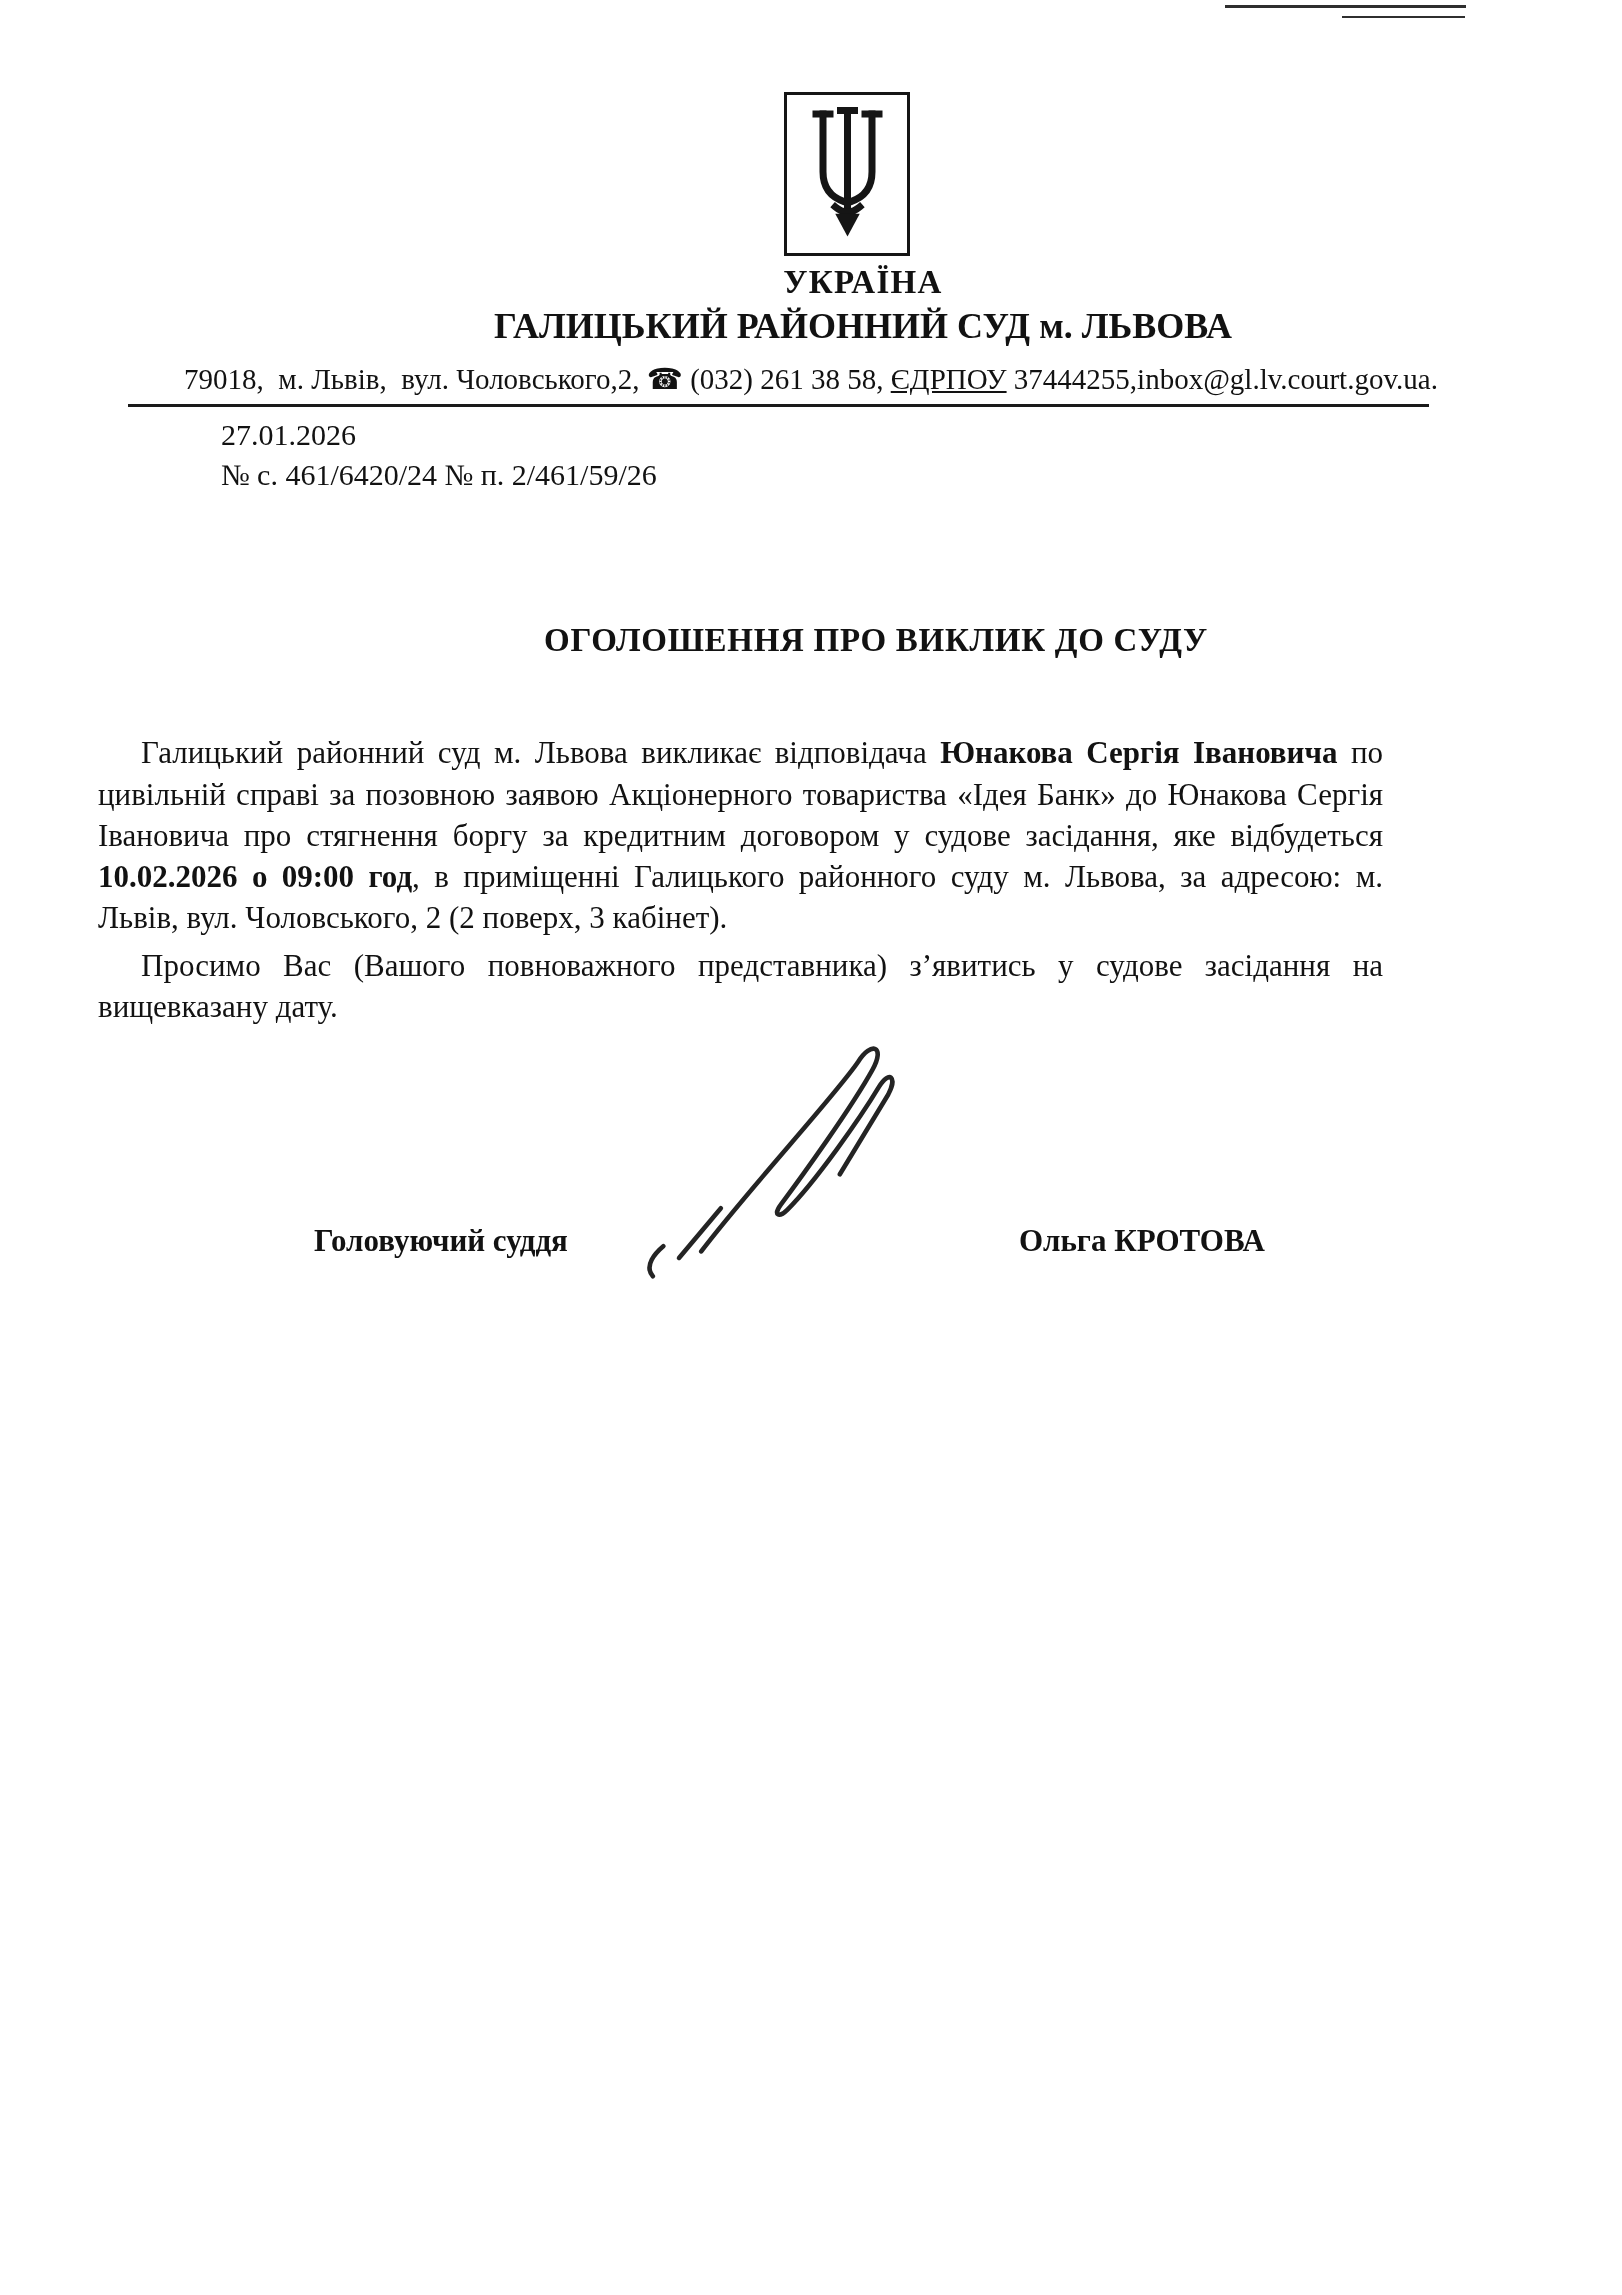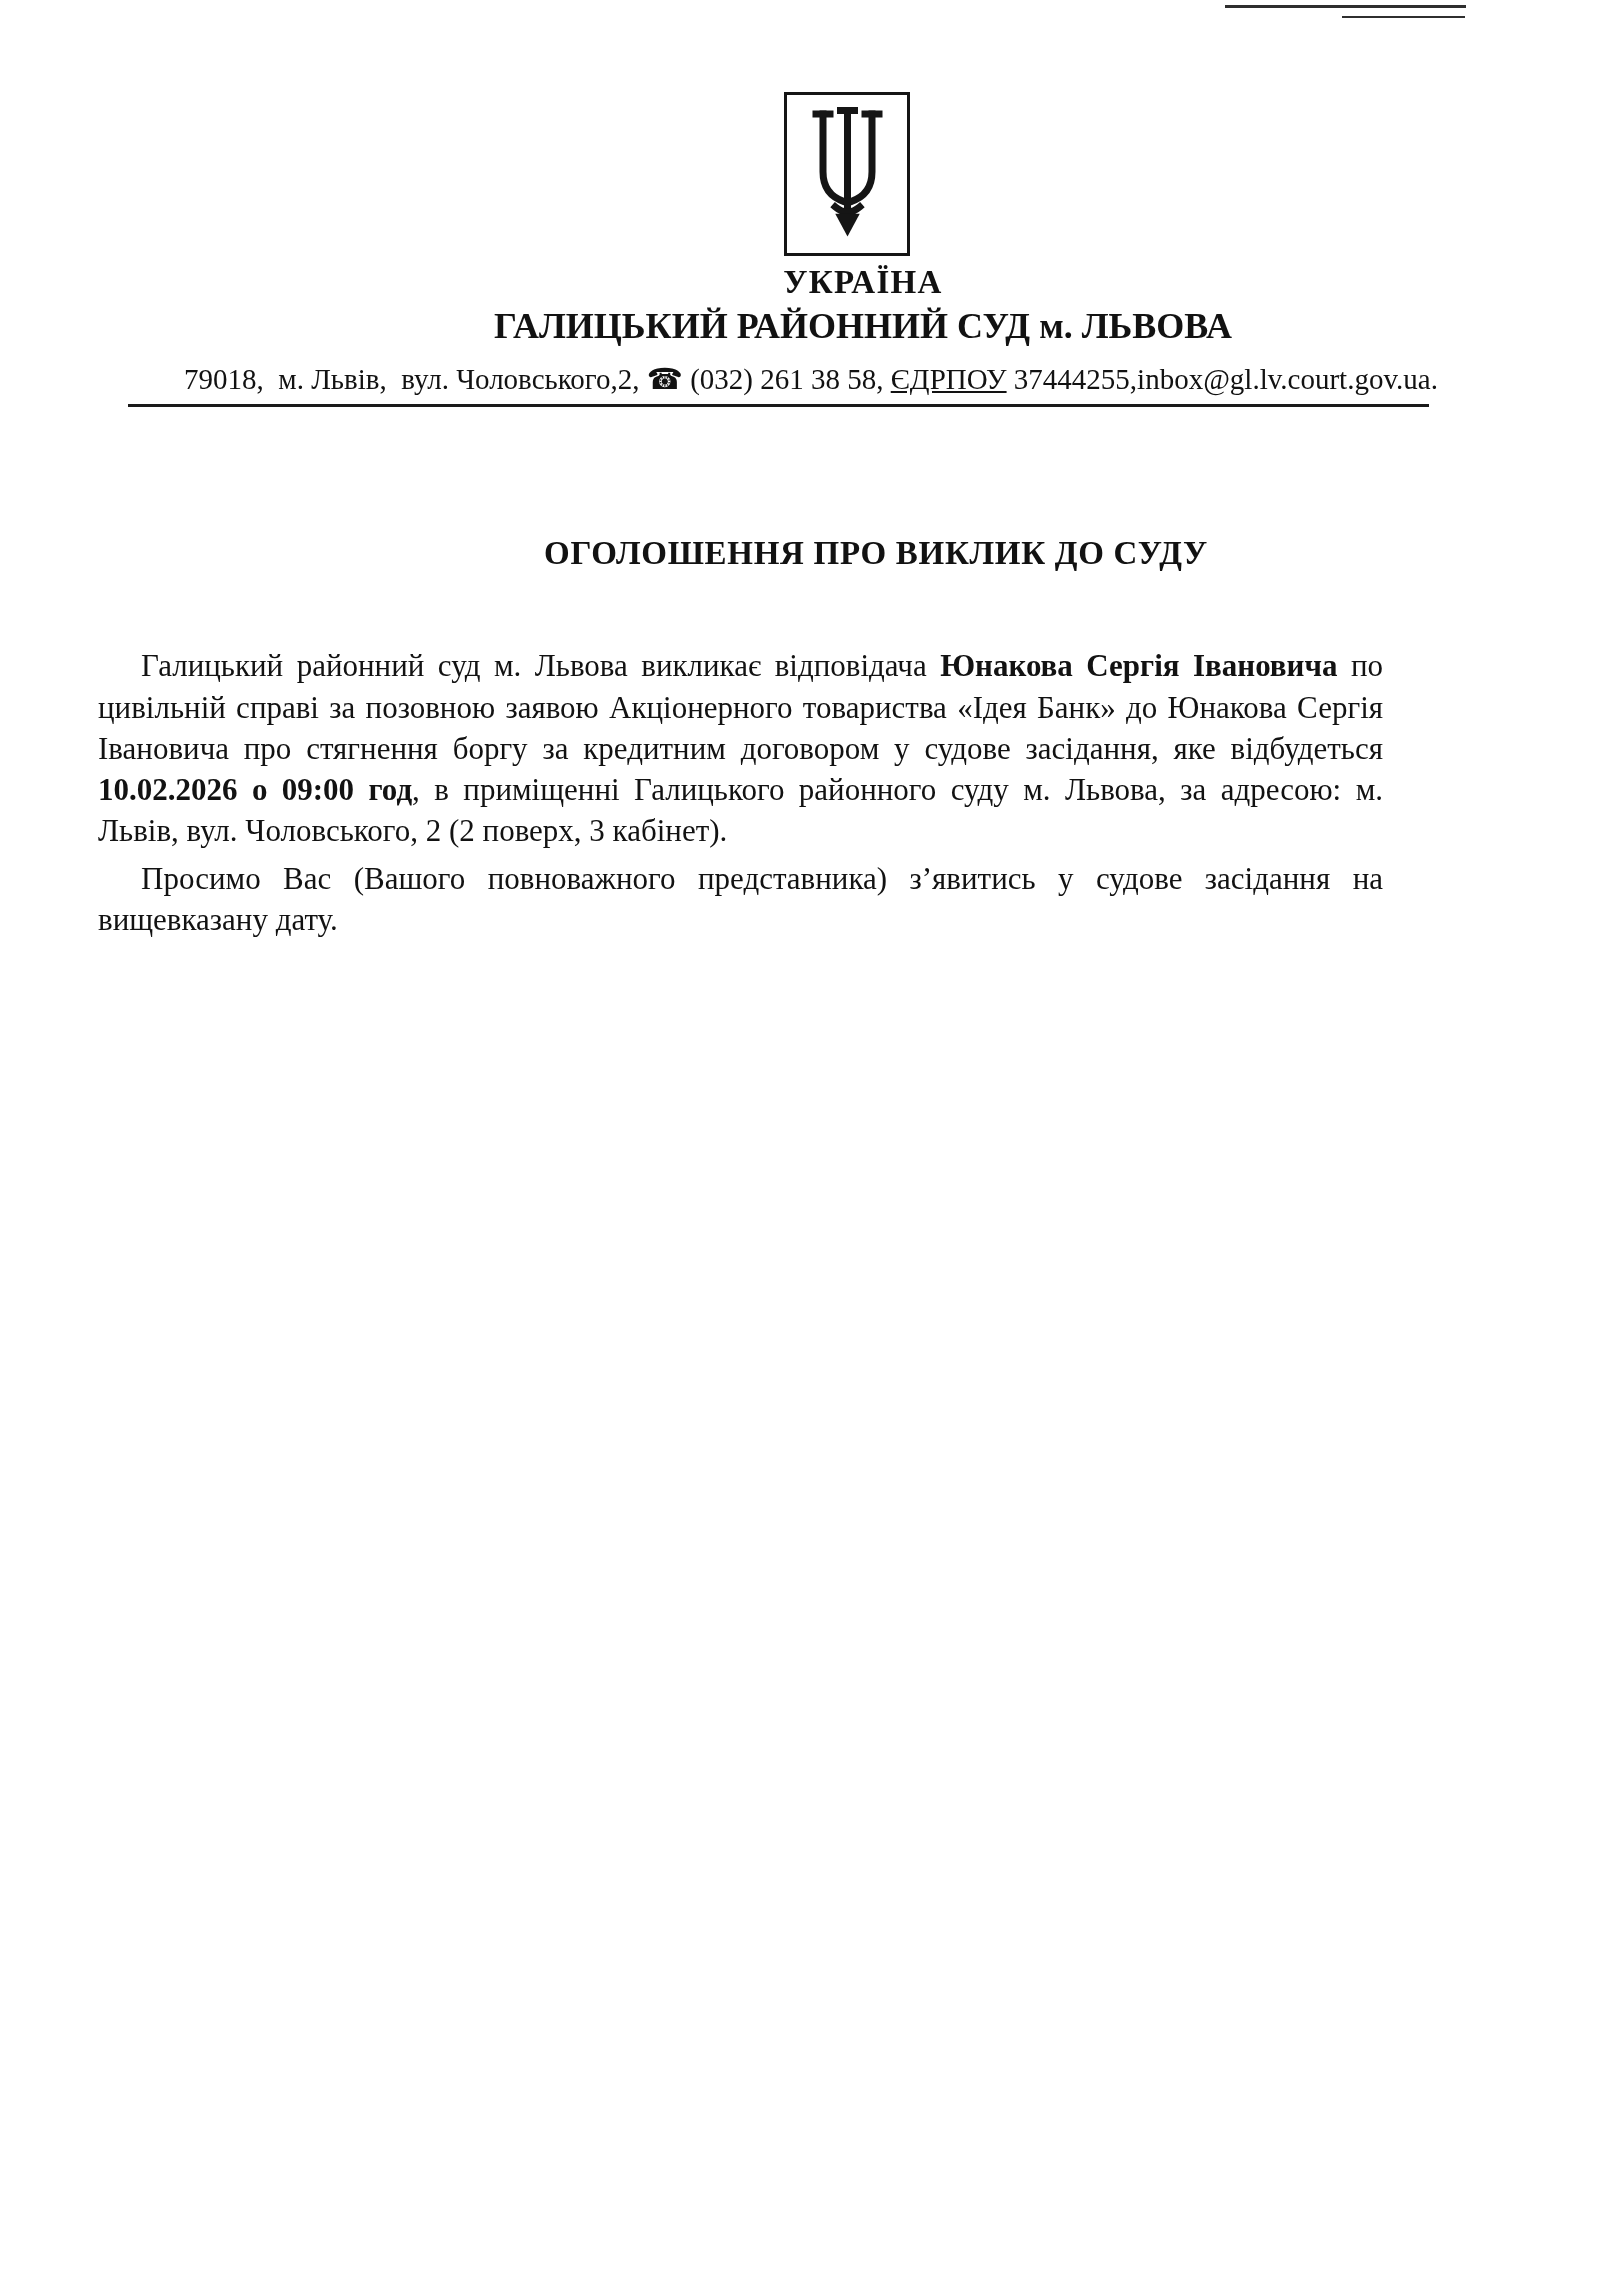--- a/index.html
+++ b/index.html
@@ -85,23 +85,38 @@
     </div>
 
     <div class="country">УКРАЇНА</div>
     <div class="court">ГАЛИЦЬКИЙ РАЙОННИЙ СУД м. ЛЬВОВА</div>
 
     <div class="addr"><span>79018,  м. Львів,  вул. Чоловського,2, </span><span class="phone-glyph">☎</span><span> (032) 261 38 58, </span><span class="u">ЄДРПОУ</span><span> 37444255,</span><span>inbox@gl.lv.court.gov.ua.</span></div>
 
     <div class="rule"></div>
   </div>
 
+  <div class="meta">
+    <div>27.01.2026</div>
+    <div>№ с. 461/6420/24 № п. 2/461/59/26</div>
+  </div>
 
   <div class="title">ОГОЛОШЕННЯ ПРО ВИКЛИК ДО СУДУ</div>
 
   <div class="bodytext">
     <p><span>Галицький районний суд м. Львова викликає відповідача </span><span class="b">Юнакова Сергія Івановича</span><span> по цивільній справі за позовною заявою Акціонерного товариства «Ідея Банк» до Юнакова Сергія Івановича про стягнення боргу за кредитним договором у судове засідання, яке відбудеться </span><span class="b">10.02.2026 о 09:00 год</span><span>, в приміщенні Галицького районного суду м. Львова, за адресою: м. Львів, вул. Чоловського, 2 (2 поверх, 3 кабінет).</span></p>
     <p class="smallgap">Просимо Вас (Вашого повноважного представника) з’явитись у судове засідання на вищевказану дату.</p>
   </div>
 
+  <div class="sigrow">
+    <span class="sig-left">Головуючий суддя</span>
+    <span class="sig-right">Ольга КРОТОВА</span>
+    <svg class="signature-svg" viewBox="0 0 480 390" xmlns="http://www.w3.org/2000/svg">
+      <g stroke="#242424" stroke-width="7" fill="none" stroke-linecap="round" stroke-linejoin="round">
+        <path d="M18 372 c-14 -16 4 -36 16 -46"></path>
+        <path d="M58 344 L122 268"></path>
+        <path d="M92 334 C160 244 300 92 332 44 C352 12 374 20 354 56 C322 114 244 222 214 262 C202 278 210 284 224 270 C266 228 334 132 364 82 C380 56 392 68 378 94 L304 216"></path>
+      </g>
+    </svg>
+  </div>
 
 </div>
 
 
 </body></html>

